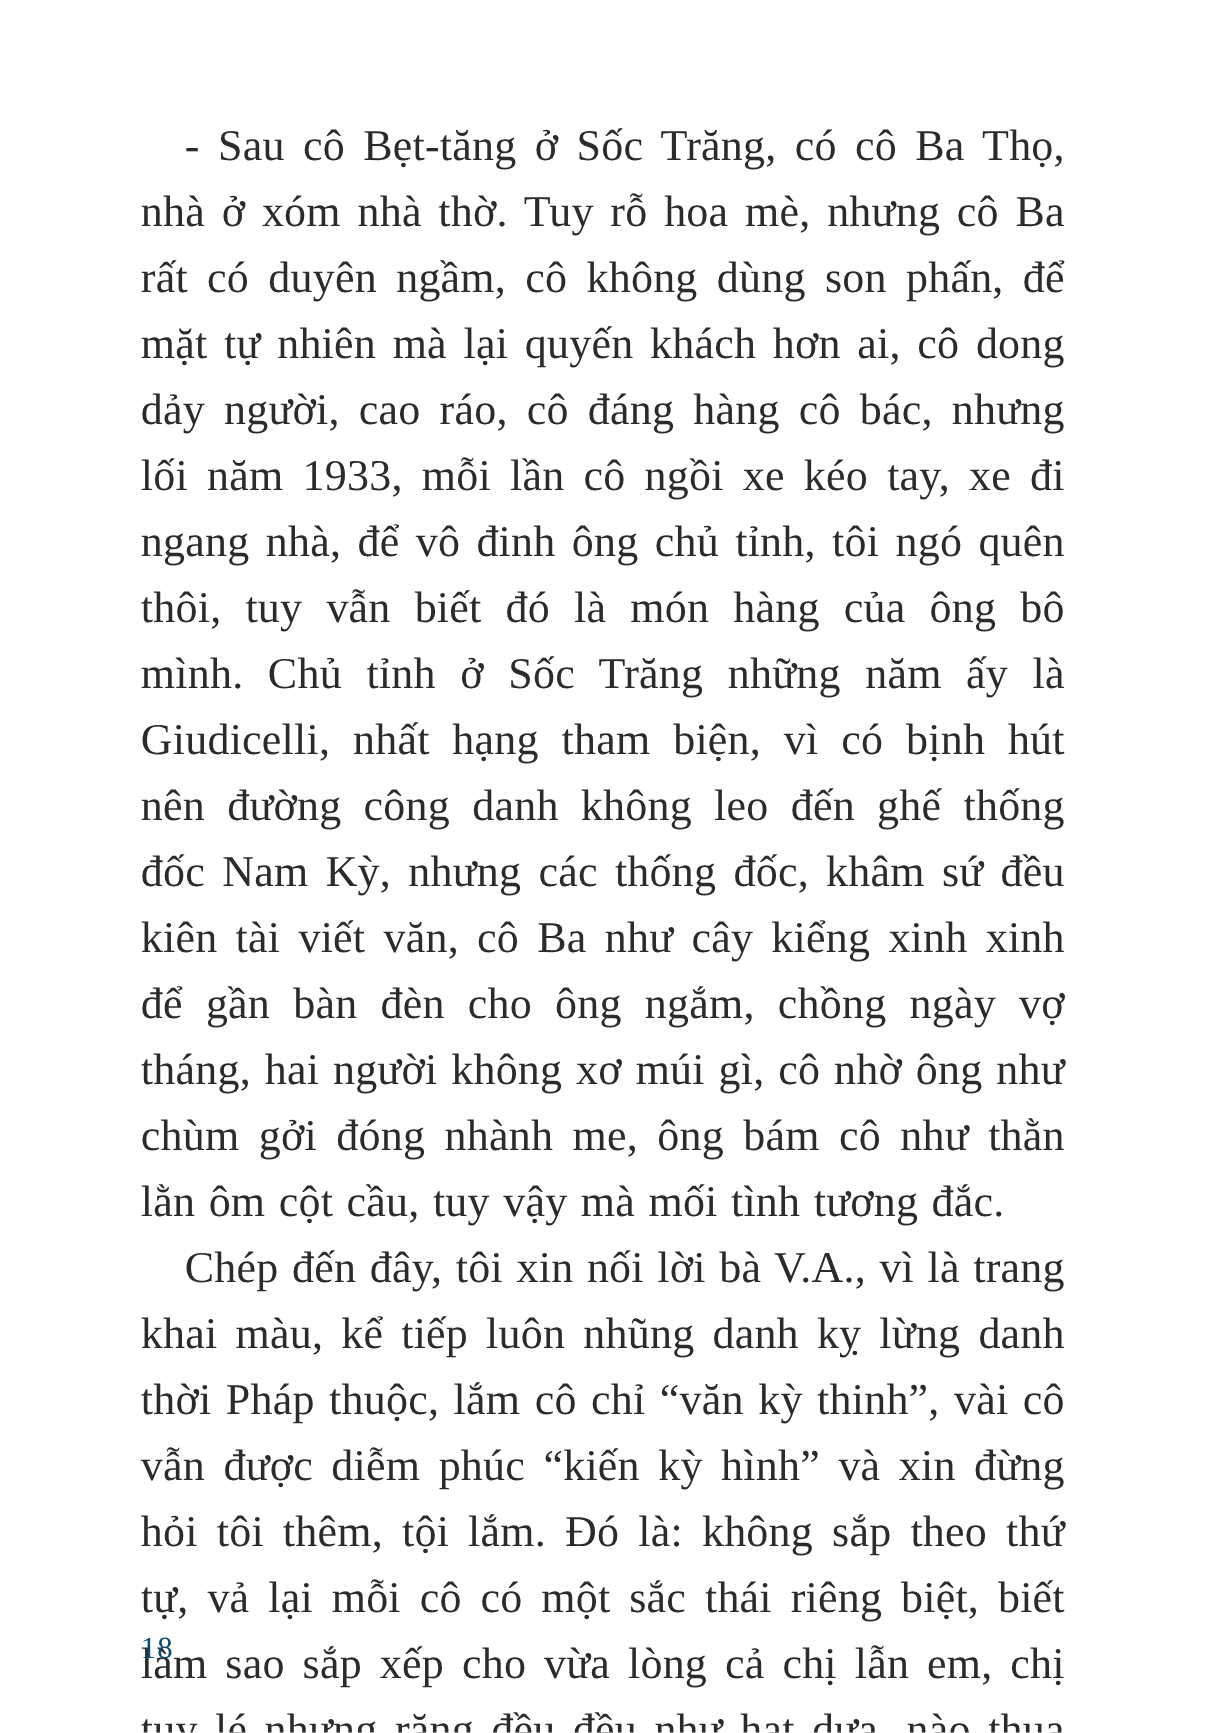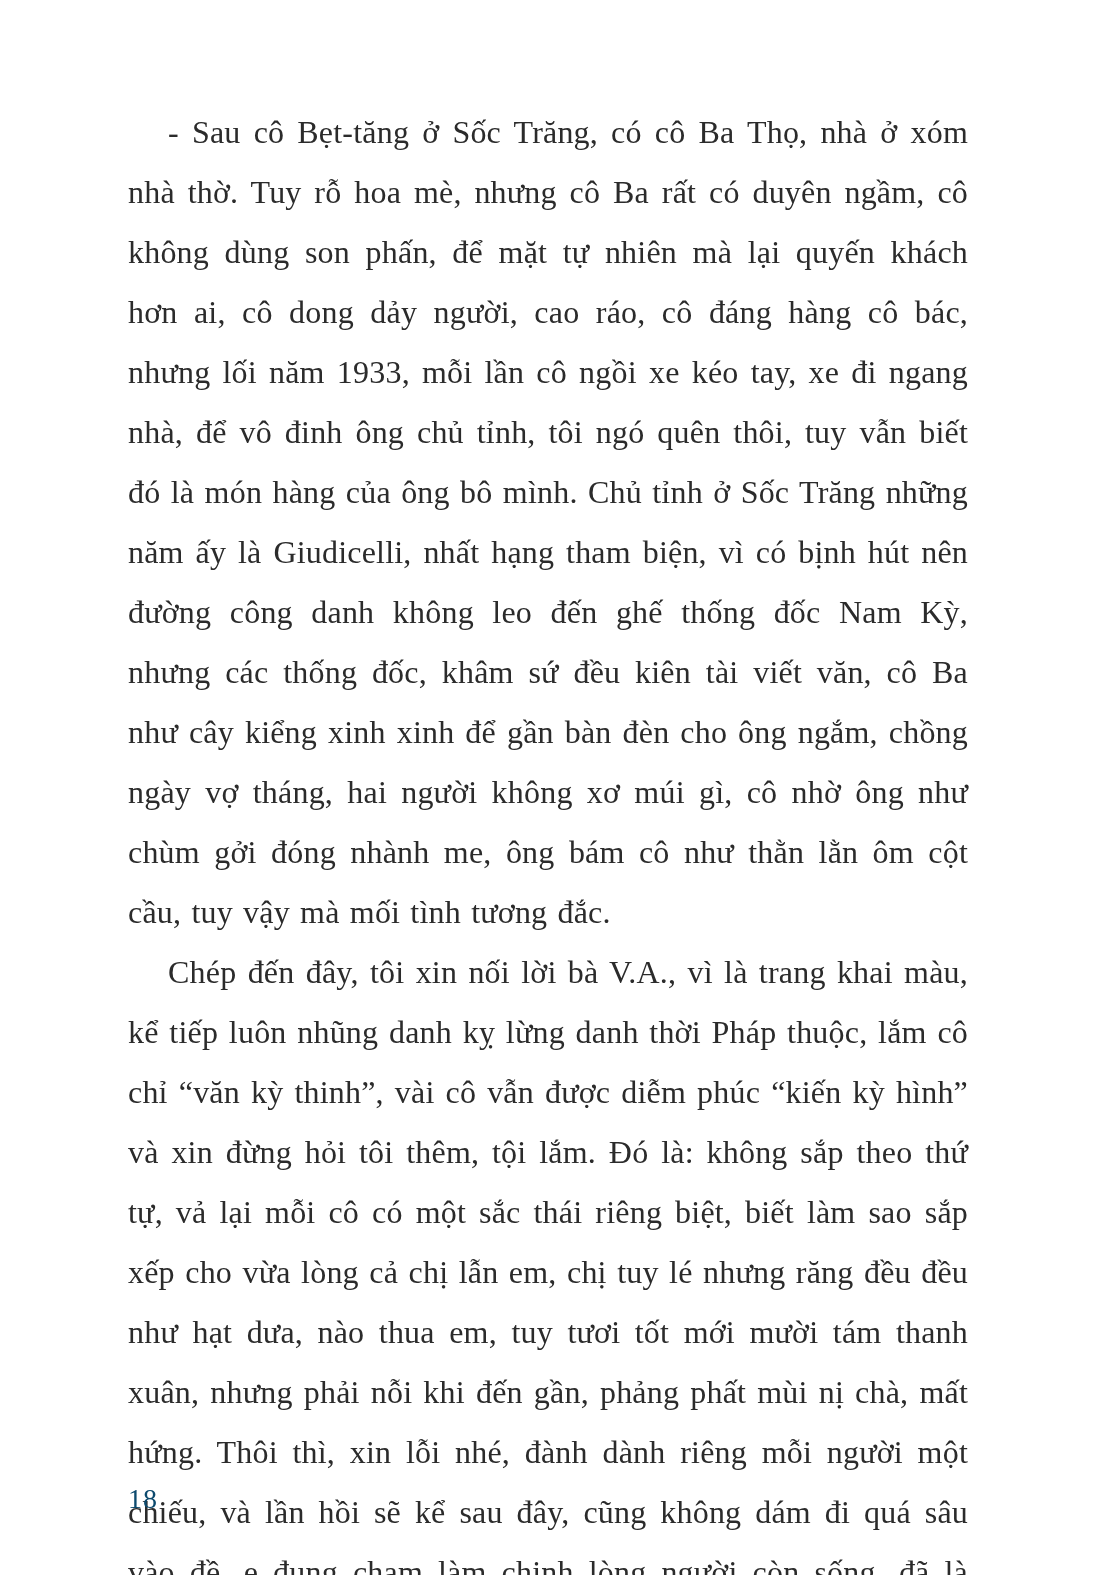--- a/index.html
+++ b/index.html
@@ -21,21 +21,21 @@
   }
   .text-block {
     position: absolute;
     left: 128px;
     top: 102px;
     width: 840px;
     color: #2b2b2b;
   }
   .para {
     margin: 0;
-    font-size: 32px;
+    font-size: 40px;
     line-height: 60px;
     text-align: justify;
     text-indent: 40px;
     letter-spacing: 0.2px;
     word-spacing: 2px;
   }
   .footer {
     position: absolute;
     left: 128px;
     bottom: 60px;

